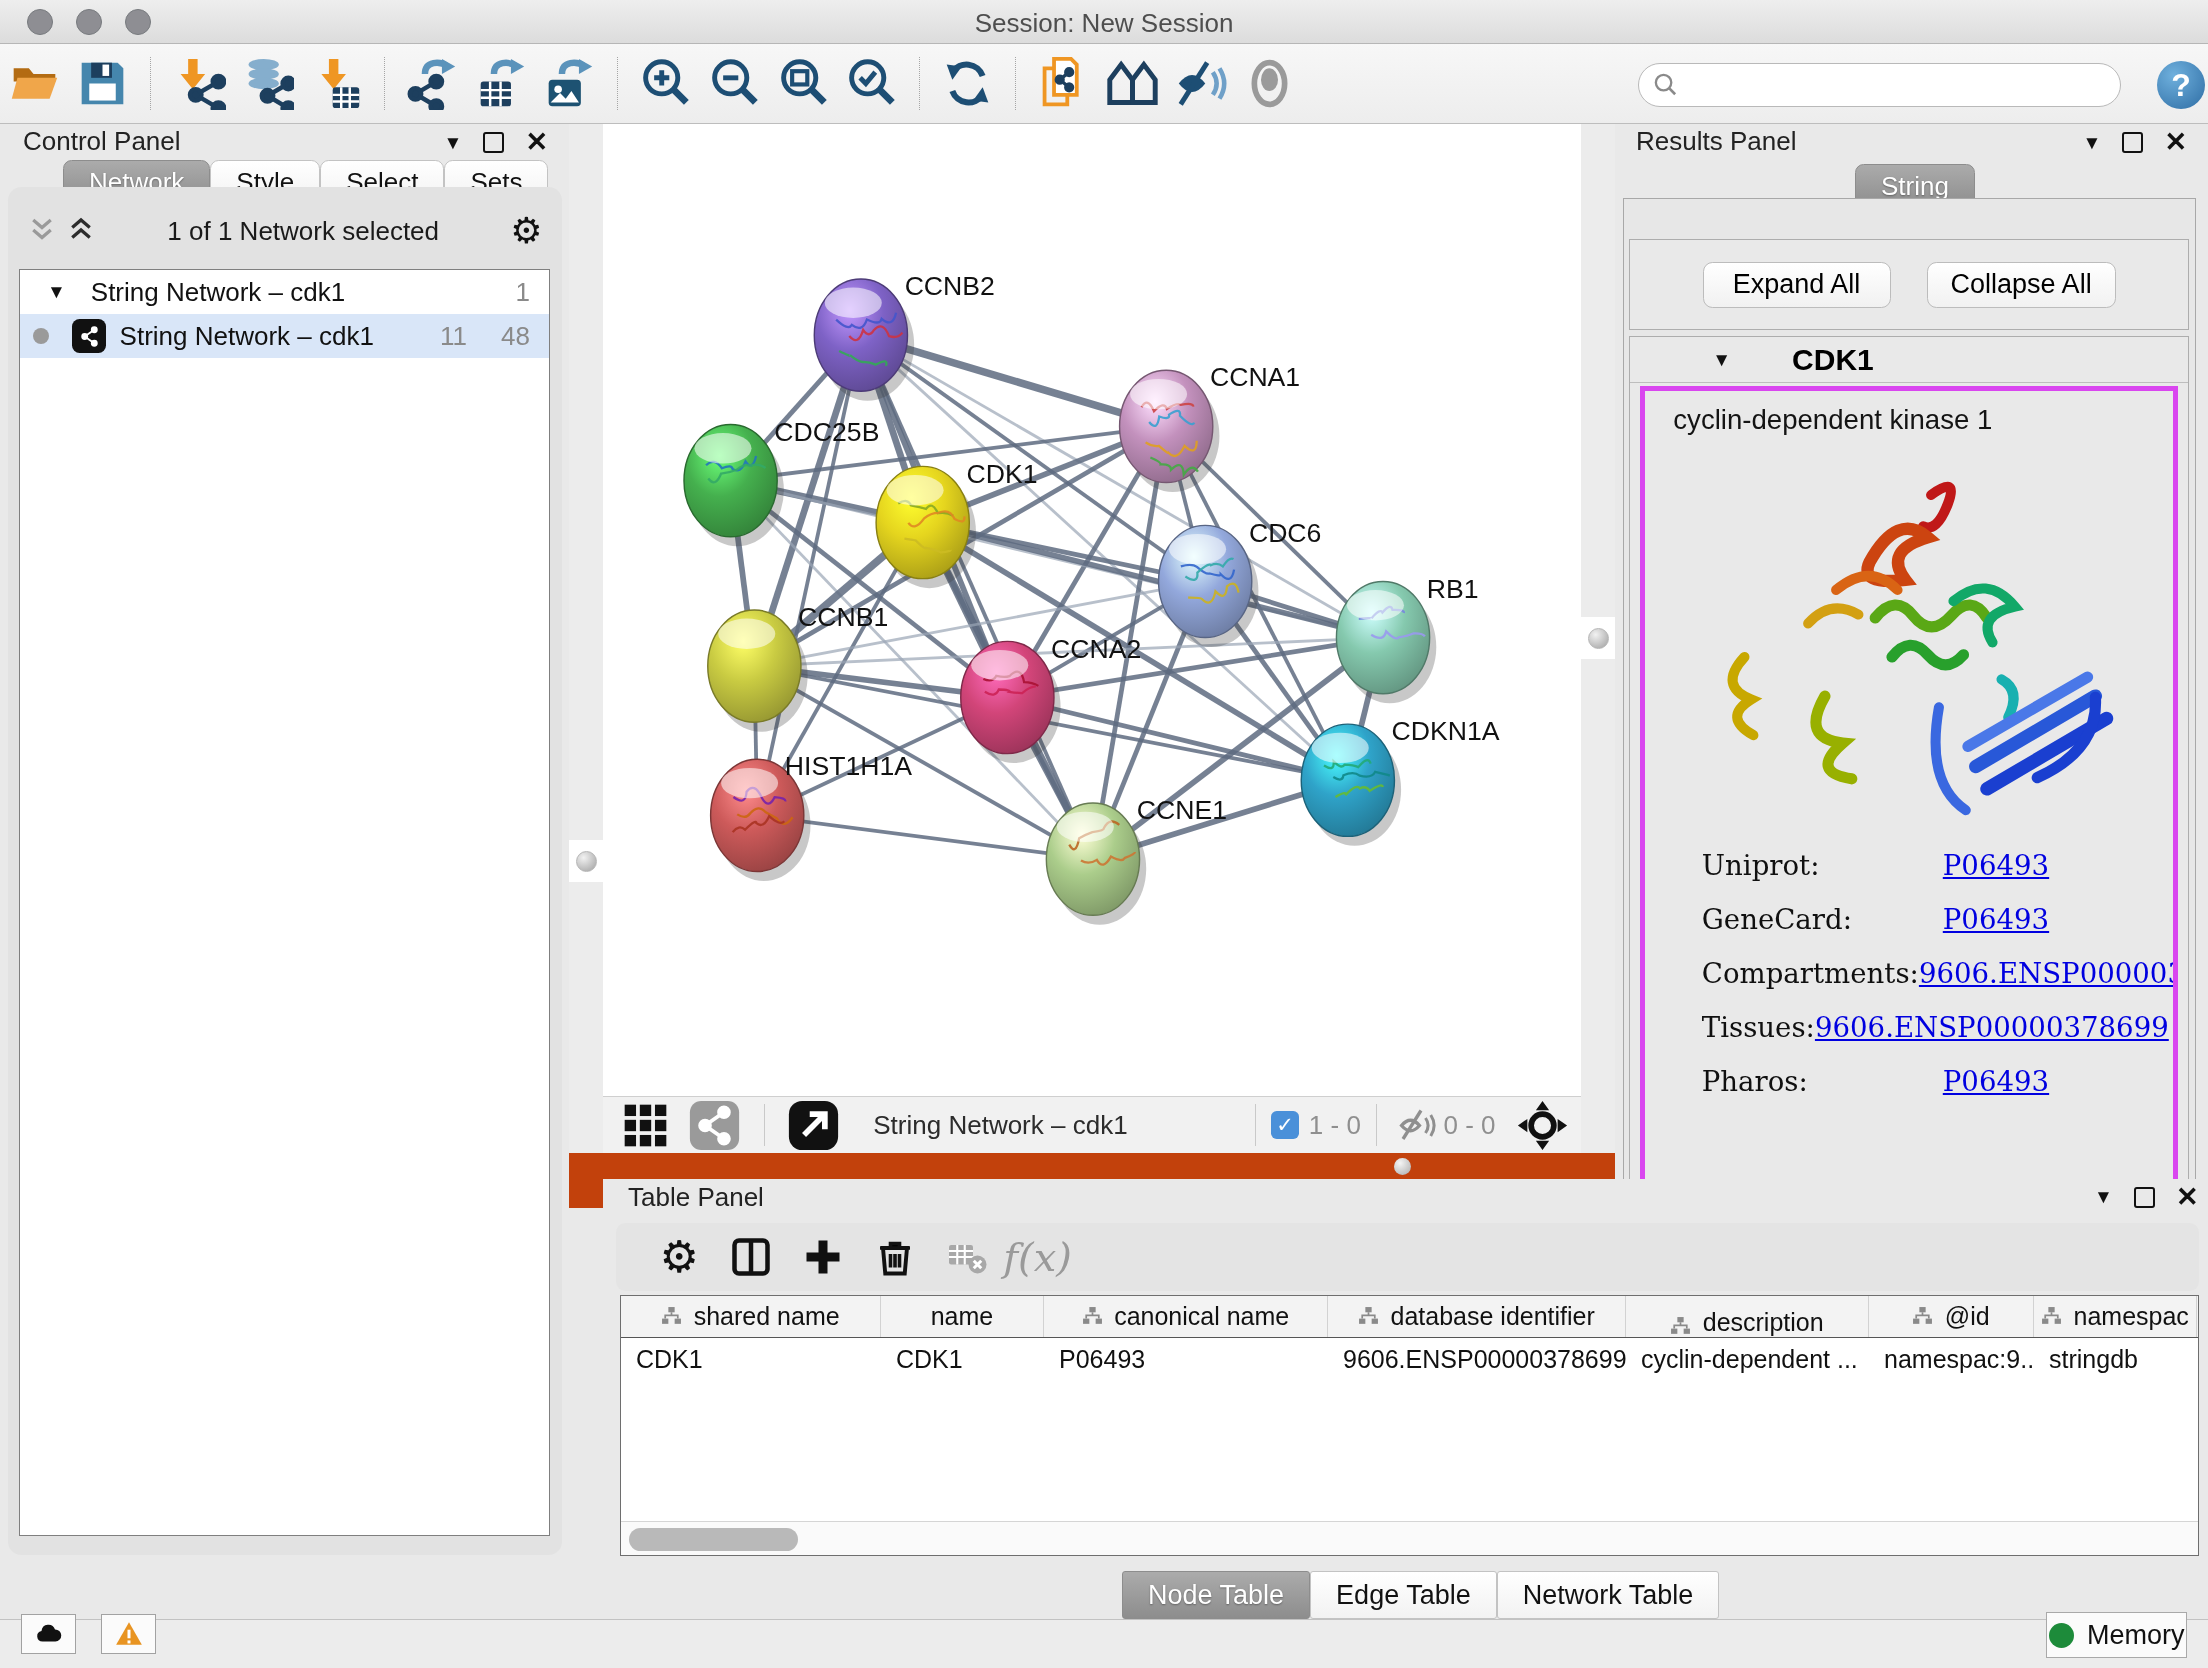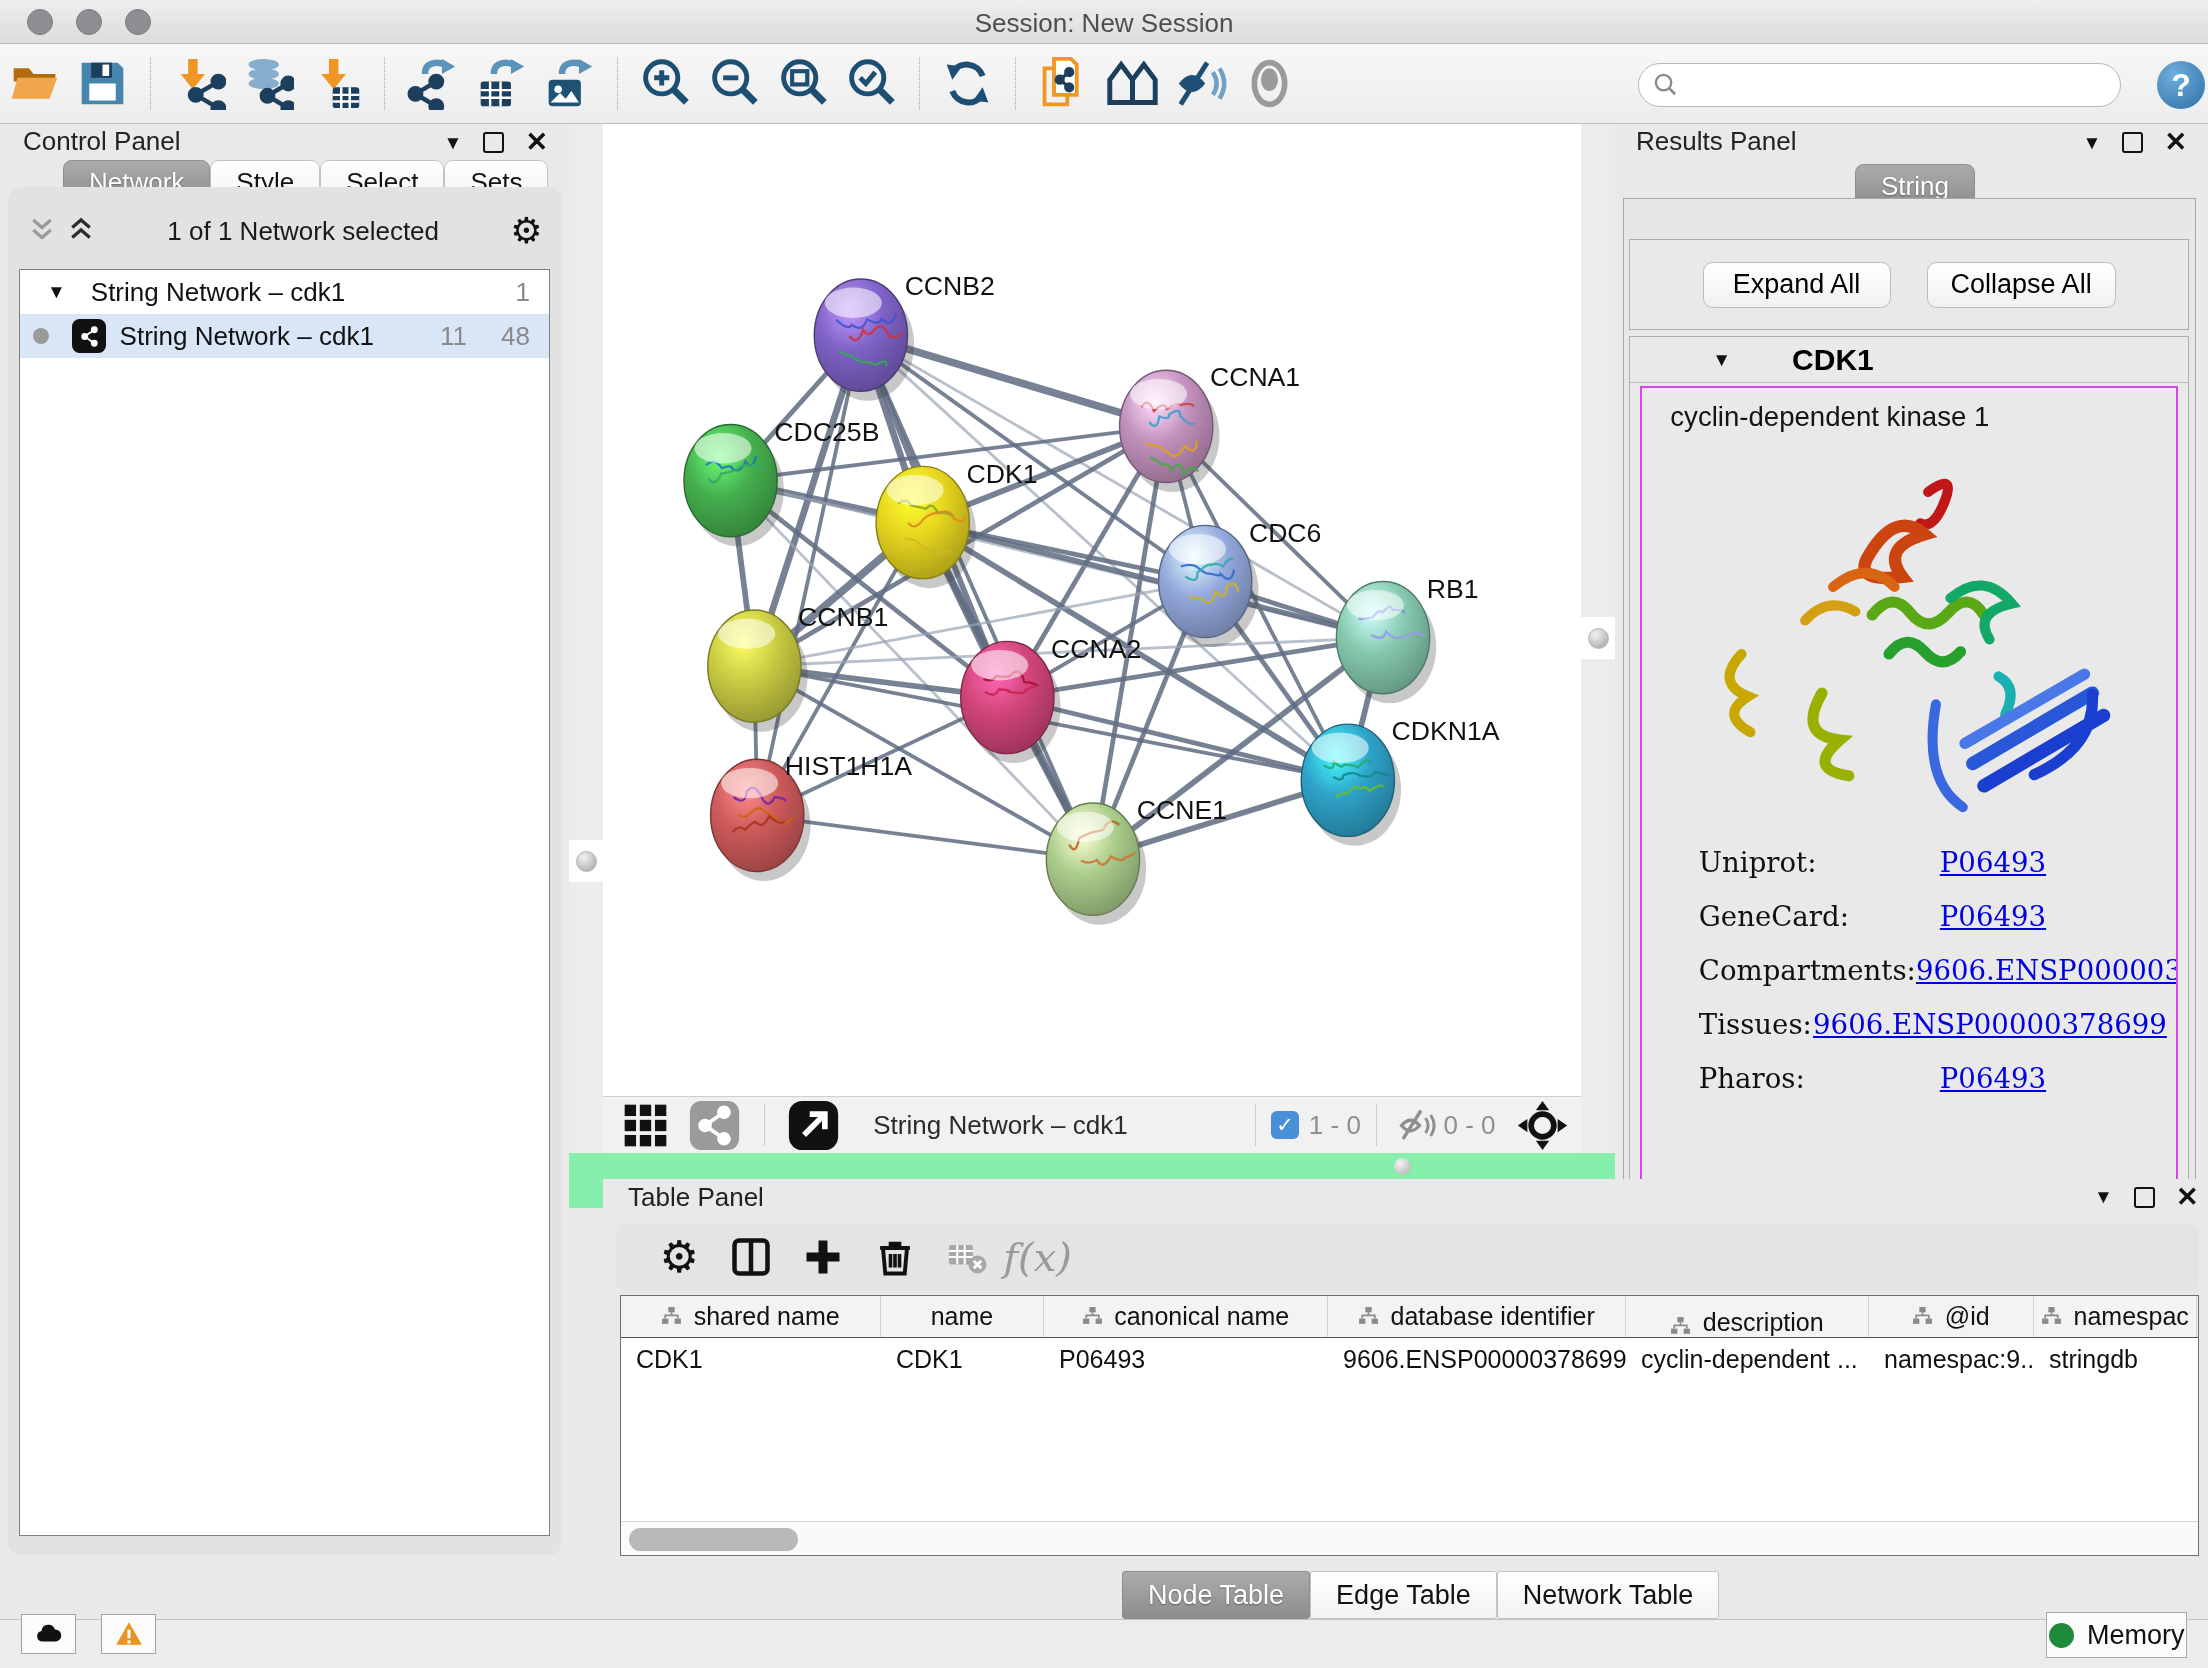--- a/index.html
+++ b/index.html
@@ -1,18 +1,18 @@
 <!DOCTYPE html>
 <html style="font-size:15px"><head>
 <meta charset="utf-8">
 <style>
   * { box-sizing: border-box; margin: 0; padding: 0; }
   html,body { width:2208px; height:1668px; }
   body { font-family: "Liberation Sans", sans-serif; background:#e9e9e9; overflow:hidden; }
-  #app { position:relative; width:2208px; height:1208px; background:#86efac; }
+  #app { position:relative; width:2208px; height:1208px; background:#c2410c; }
 
   
   .titlebar { position:absolute; left:0; top:0; width:2208px; height:44px;
     background:linear-gradient(#eeeeee,#dcdcdc); border-bottom:1px solid #b6b6b6; }
   .traffic { position:absolute; left:27px; top:8.6px; display:flex; gap:23px; }
   .tl { width:26px; height:26px; border-radius:50%; background:#8e8e93; border:1px solid #777a7e; }
   .win-title { position:absolute; left:0; right:0; top:7.6px; text-align:center;
     font-size:26px; color:#4e4e4e; }
 
   
@@ -83,21 +83,21 @@
   .rp-box { position:absolute; left:7.6px; top:74px; width:573px; height:1069px; background:#e7e7e7;
     border:1px solid #a8a8a8; }
   .rp-btnrow { position:absolute; left:5.7px; top:40px; right:5.7px; height:91px; border:1px solid #adadad;
     display:flex; align-items:center; justify-content:center; gap:36px; background:#e9e9e9; }
   .rp-btn { min-width:188px; height:46px; background:linear-gradient(#ffffff,#f1f1f1); border:1px solid #bcbcbc;
     border-radius:9.5px; font-size:27px; display:flex; align-items:center; justify-content:center; padding:0 23px; }
   .rp-section { position:absolute; left:5.7px; top:137px; right:5.7px; bottom:5.7px; border:1px solid #adadad; background:#e9e9e9; }
   .rp-sechdr { height:46px; display:flex; align-items:center; border-bottom:1px solid #bdbdbd; }
   .rp-sechdr .tri { margin-left:82px; }
   .gene { font-size:30px; font-weight:bold; margin-left:61px; }
-  .rp-content { position:absolute; left:9.5px; top:49px; right:9.5px; bottom:7.6px; border:2px solid #d946ef; background:#e9e9e9; overflow:hidden; }
+  .rp-content { position:absolute; left:9.5px; top:49px; right:9.5px; bottom:7.6px; border:5px solid #d946ef; background:#e9e9e9; overflow:hidden; }
   .gene-desc { font-size:27.6px; color:#141414; margin:13.3px 0 0 28.5px; }
   .protein { position:absolute; left:57px; top:76px; }
   .crosslinks { position:absolute; left:32px; top:458px; right:9.5px;
     font-family:"DejaVu Serif", serif; font-size:27.6px; color:#101010; }
   .crosslinks h3 { font-size:28.5px; margin-bottom:17px; font-family:"DejaVu Serif", serif; }
   .cl-row { display:flex; margin-bottom:21px; }
   .cl-label { width:266px; padding-left:25px; }
   .cl-link { color:#0000e0; text-decoration:underline; }
 
   

